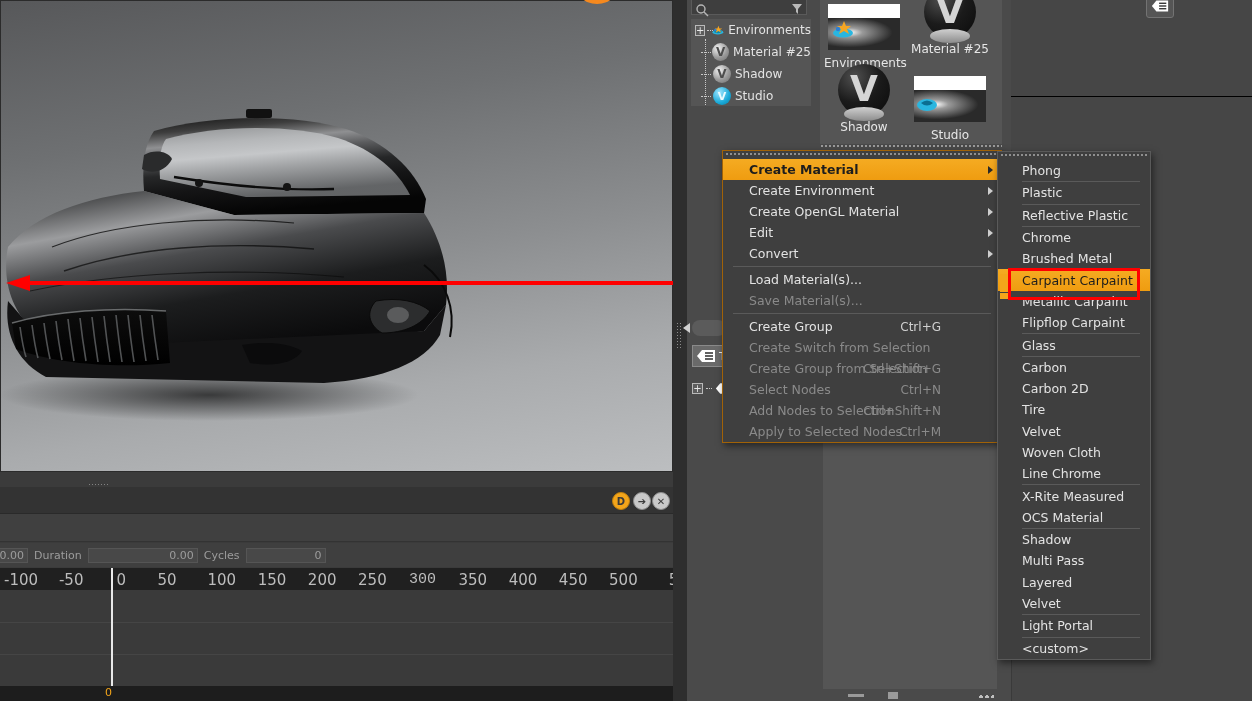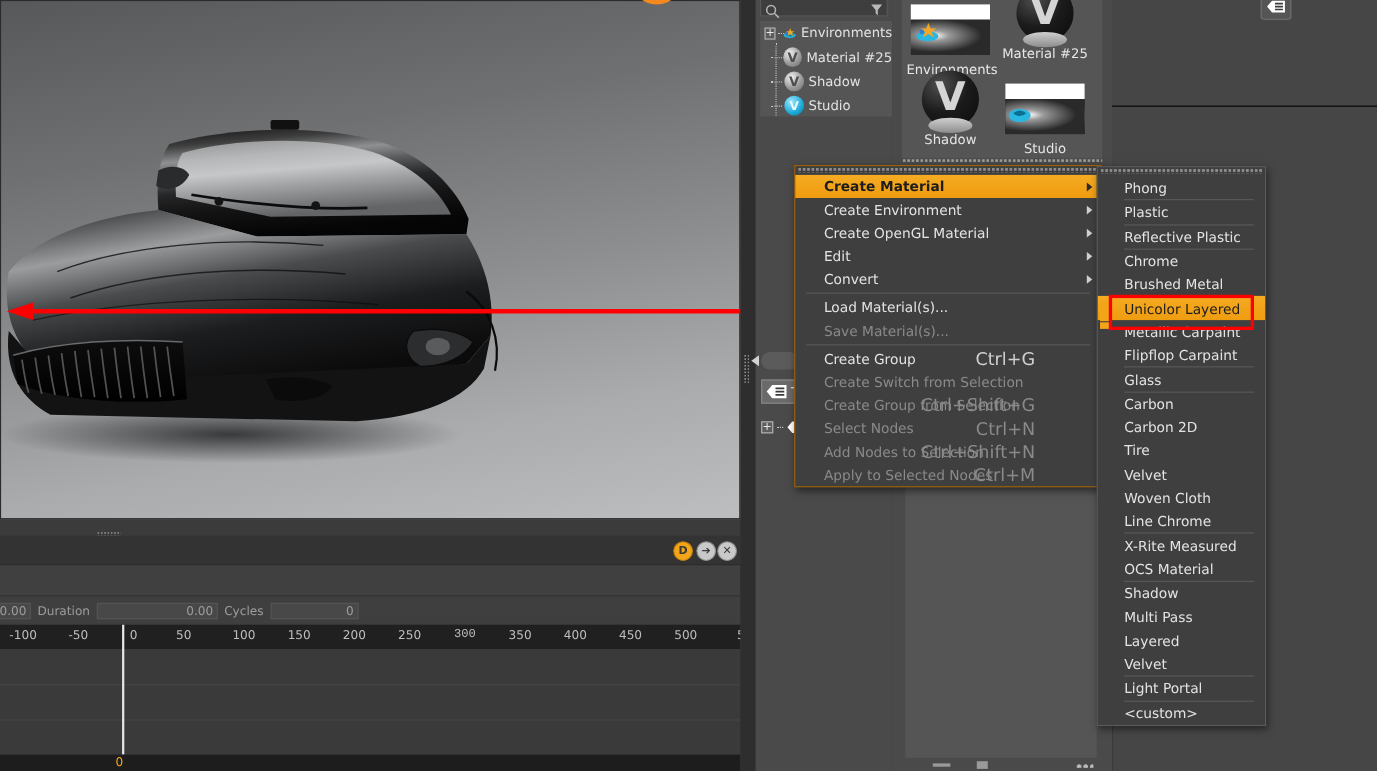--- a/index.html
+++ b/index.html
@@ -36,21 +36,21 @@
   #btn-d{left:612px;top:492px;background:#f3a51a;border:1px solid #c07f0d;}
   #btn-apply{left:633px;top:492px;background:#c9c9c9;border:1px solid #8d8d8d;}
   #btn-close{left:652px;top:492px;background:#c9c9c9;border:1px solid #8d8d8d;}
   #dock-subbar{left:0;top:514px;width:673px;height:27px;background:#404040;border-bottom:1px solid #333;}
   #anim-fields{left:0;top:543px;width:673px;height:24px;background:#3f3f3f;display:flex;align-items:center;}
   .numfield{height:15px;background:#484848;border:1px solid #555;box-sizing:border-box;
             display:flex;align-items:center;justify-content:flex-end;padding-right:3px;
             color:#9c9c9c;font-size:11px;}
   .fldlabel{color:#9c9c9c;font-size:11px;margin:0 6px;}
   #ruler{left:0;top:568px;width:673px;height:22px;background:#202020;border-bottom:1px solid #151515;}
-  .tick{position:absolute;top:3px;font-size:11px;color:#bdbdbd;transform:translateX(-50%);}
+  .tick{position:absolute;top:3px;font-size:15px;color:#bdbdbd;transform:translateX(-50%);}
   #track-area{left:0;top:590px;width:673px;height:96px;background:#3a3a3a;}
   .track-row{position:absolute;left:0;width:673px;height:32px;border-bottom:1px solid #454545;}
   #playhead{left:111px;top:568px;width:2px;height:118px;background:#e9e9e9;}
   #bottom-strip{left:0;top:686px;width:673px;height:15px;background:#1d1d1d;}
   #playhead-label{left:105px;top:686px;color:#f3a51a;font-size:11px;}
 
   
   #gutter{left:673px;top:0;width:14px;height:701px;background:#2e2e2e;}
   .gutter-grip{position:absolute;left:676px;top:322px;width:5px;height:26px;
       background-image:radial-gradient(#8b8b8b 40%,transparent 41%);background-size:3px 3px;}
@@ -110,21 +110,21 @@
 
   
   #ctx-menu{left:722px;top:150px;width:280px;background:#3f3f3f;border:1px solid #a16207;
             box-shadow:2px 3px 7px rgba(0,0,0,.5);box-sizing:border-box;}
   #ctx-menu .handle{height:5px;margin:1px 2px 2px 2px;
       background-image:radial-gradient(#8f8f8f 40%,transparent 41%);background-size:4px 4px;}
   .mi{position:relative;height:21px;display:flex;align-items:center;padding:0 8px 0 26px;
       font-size:12.5px;color:#e3e3e3;white-space:nowrap;}
   .mi.dis{color:#8a8a8a;}
   .mi.hi{background:linear-gradient(#f5ab22,#ef9c10);color:#1d1d1d;font-weight:bold;}
-  .mi .sc{position:absolute;right:60px;font-size:16px;color:#d0d0d0;}
+  .mi .sc{position:absolute;right:60px;font-size:12px;color:#d0d0d0;}
   .mi.dis .sc{color:#8a8a8a;}
   .mi .arrow{position:absolute;right:8px;width:0;height:0;border-left:5px solid #cfcfcf;
              border-top:4px solid transparent;border-bottom:4px solid transparent;}
   .mi.hi .arrow{border-left-color:#2a2a2a;}
   .msep{height:1px;background:#5a5a5a;margin:2px 10px;}
 
   
   #sub-menu{left:997px;top:151px;width:154px;background:#3f3f3f;border:1px solid #5a5a5a;
             box-shadow:2px 3px 7px rgba(0,0,0,.5);box-sizing:border-box;}
   #sub-menu .handle{height:5px;margin:1px 2px 2px 2px;
@@ -509,21 +509,21 @@
       <span>Reflective Plastic</span>
     </div>
   <div class="sline"></div>
   <div class="si">
       <span>Chrome</span>
     </div>
   <div class="si">
       <span>Brushed Metal</span>
     </div>
   <div class="si hi">
-      <span>Unicolor Layered</span>
+      <span>Carpaint Carpaint</span>
     </div>
   <div class="si">
       <span>Metallic Carpaint</span>
     </div>
   <div class="si">
       <span>Flipflop Carpaint</span>
     </div>
   <div class="sline"></div>
   <div class="si">
       <span>Glass</span>

